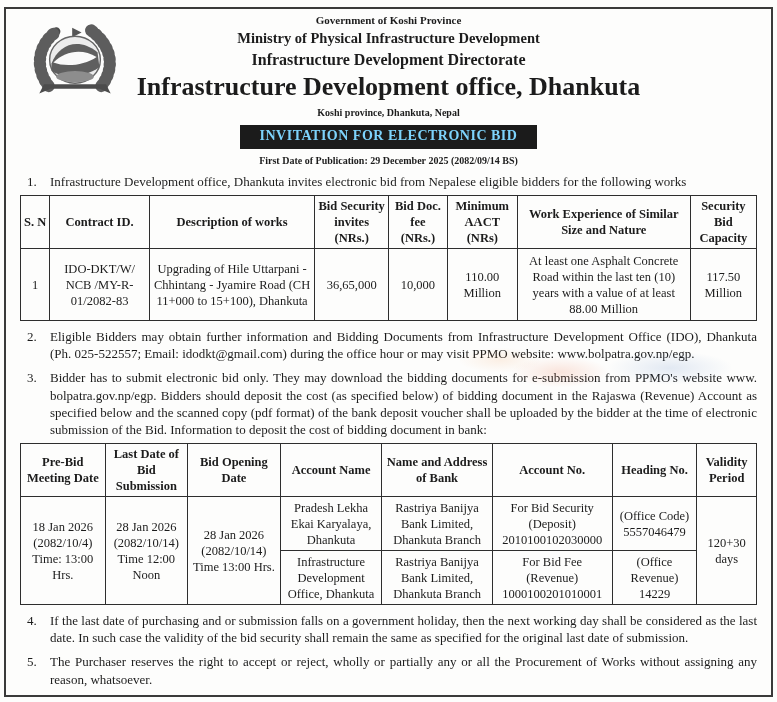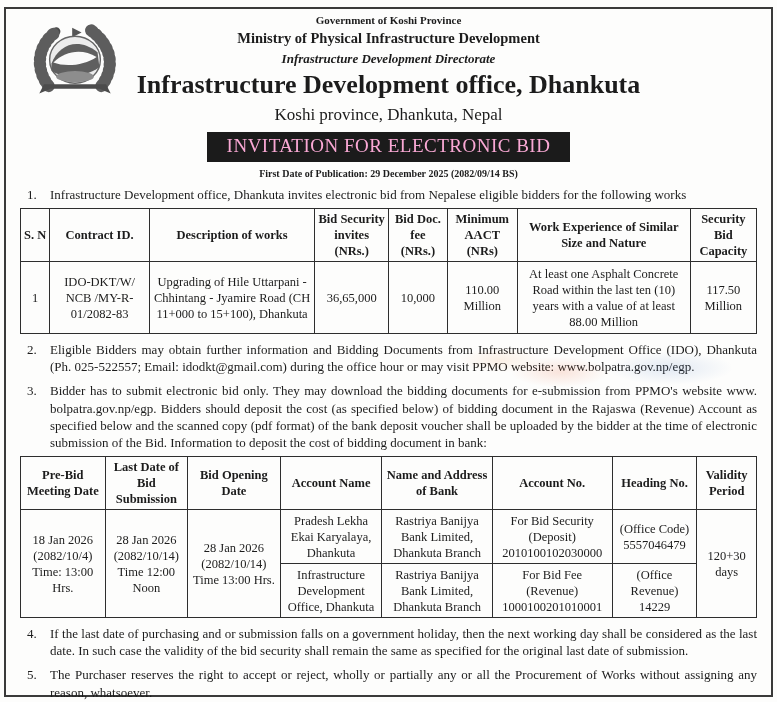--- a/index.html
+++ b/index.html
@@ -11,27 +11,27 @@
   }
   .sheet {
     position:absolute; left:4px; top:7px; right:4px; bottom:5px;
     border:2px solid #3a3a3a; padding:2px 14px 2px 14px;
     box-sizing:border-box;
   }
   .emblem { position:absolute; left:22px; top:8px; width:94px; height:92px; }
   .hdr { text-align:center; }
   .h-line1 { font-size:11px; font-weight:bold; margin-top:3px; }
   .h-line2 { font-size:14.5px; font-weight:bold; margin-top:4px; }
-  .h-line3 { font-size:13px; font-weight:bold; margin-top:4px;font-style:italic; }
+  .h-line3 { font-size:16px; font-weight:bold; margin-top:4px; }
   .h-office { font-size:26px; font-weight:bold; margin-top:3px; }
-  .h-addr { font-size:17px; font-weight:normal; margin-top:5px; }
+  .h-addr { font-size:10px; font-weight:bold; margin-top:5px; }
   .banner-row { display:flex; justify-content:center; margin-top:7px; }
   .banner {
-    background:#1b1b1b; color:#f9a8d4; font-weight:normal;
-    font-size:19px; letter-spacing:0.5px; padding:3px 20px 5px 20px;
+    background:#1b1b1b; color:#7dd3fc; font-weight:bold;
+    font-size:14px; letter-spacing:0.5px; padding:3px 20px 5px 20px;
   }
   .pub { text-align:center; font-size:10px; font-weight:bold; margin-top:6px; }
   .clause { display:flex; font-size:13px; line-height:1.32; margin-top:7px; }
   .clause .num { flex:0 0 30px; padding-left:7px; box-sizing:border-box; }
   .clause .txt { flex:1; text-align:justify; }
   table { width:100%; border-collapse:collapse; table-layout:fixed; margin-top:5px; font-size:12.5px; }
   th, td {
     border:1px solid #2e2e2e; text-align:center; vertical-align:middle;
     padding:2px 3px; line-height:1.28; overflow:hidden; box-sizing:border-box;
   }

